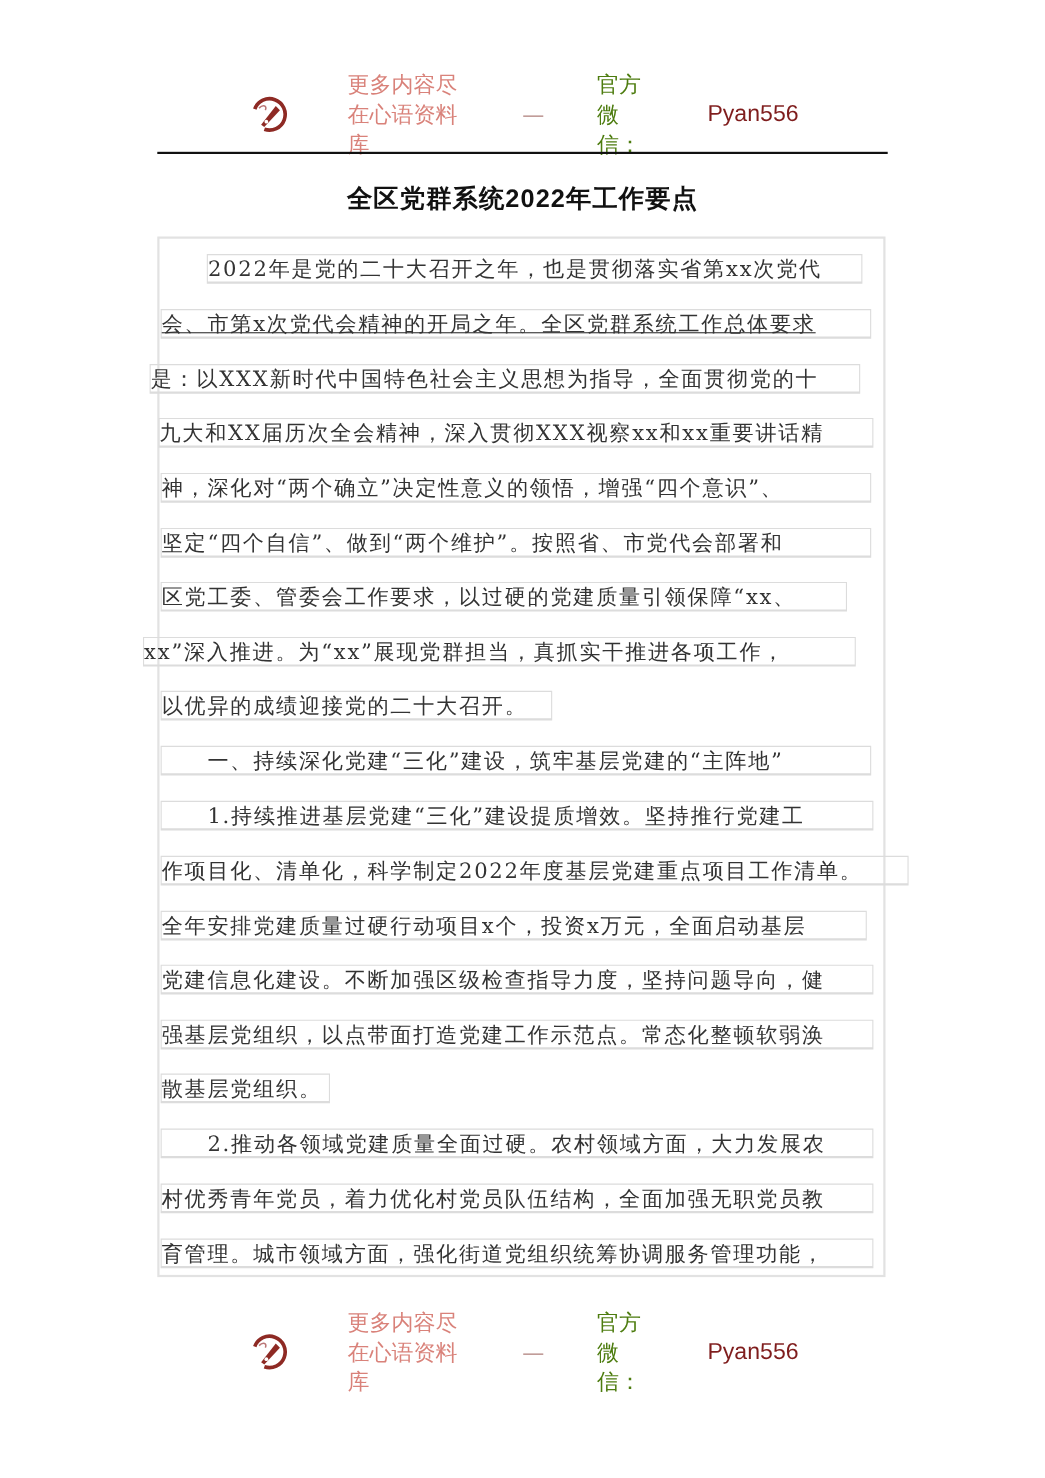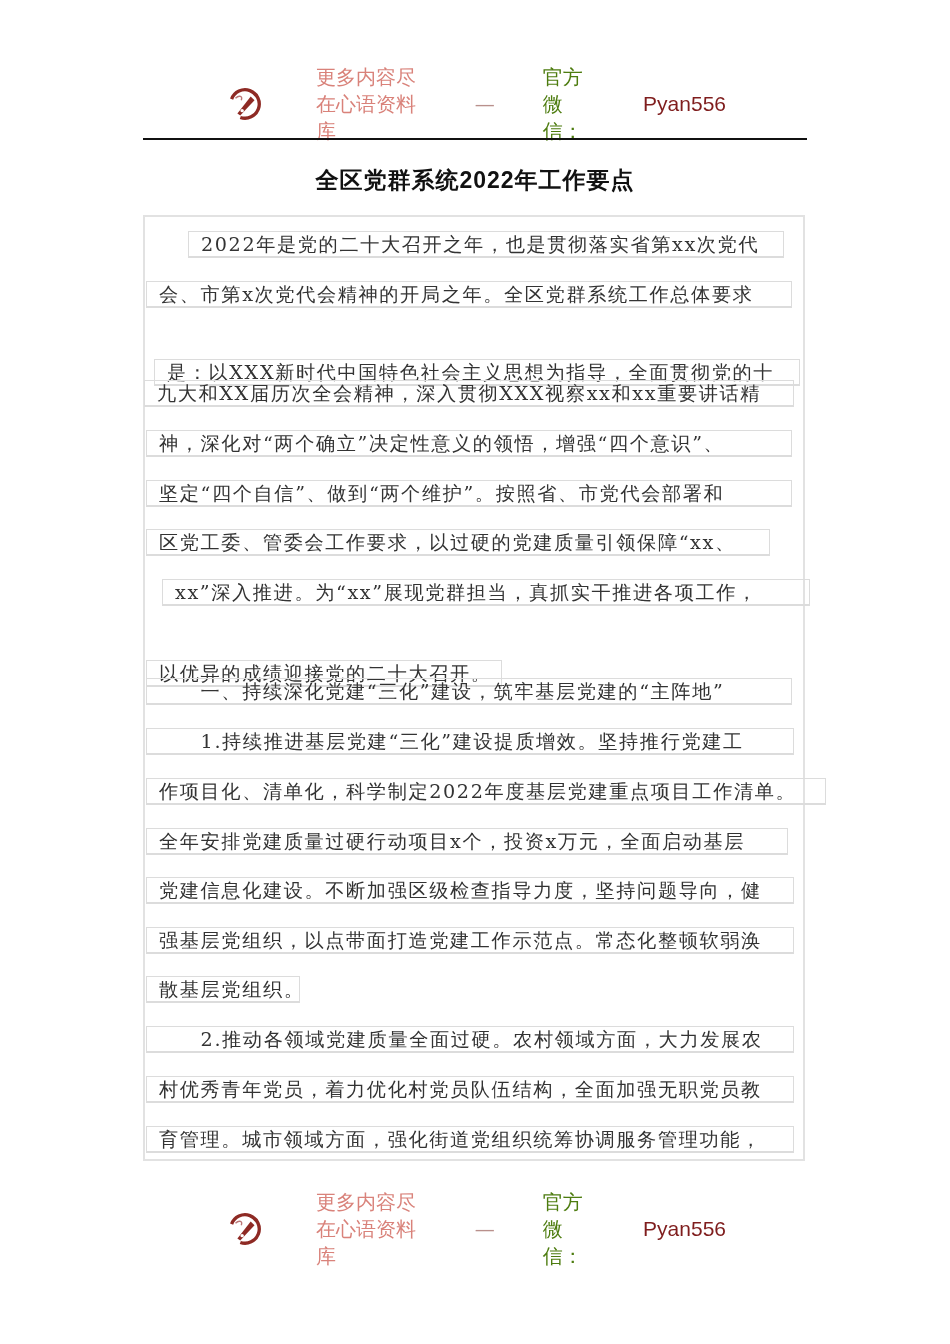--- a/index.html
+++ b/index.html
@@ -17,21 +17,21 @@
   .wm-id { color: #7f1d1d; font-size: 21px; font-family: "Liberation Sans", sans-serif; margin-left: 2px; }
   .rule { position: absolute; left: 143px; top: 138px; width: 664px; height: 2px; background: #111; }
   .title { position: absolute; left: 0; width: 950px; top: 165px; text-align: center;
            font-size: 23px; font-weight: bold; color: #111; letter-spacing: 1px;
            font-family: Liberation Sans, sans-serif; }
   .frame { position: absolute; left: 143px; top: 215px; width: 662px; height: 946px;
            border: 2px solid #e2e2e2; box-sizing: border-box; }
   .line { position: absolute; left: 146px; height: 27px; border: 1px solid #dcdcdc;
           border-bottom-width: 2px; box-sizing: border-box; white-space: nowrap;
           font-size: 19.2px; line-height: 25px; color: #333; letter-spacing: 1.6px;
-          font-family: "DejaVu Serif", serif; overflow: visible; padding-left: 12px; }
+          font-family: "DejaVu Serif", serif; overflow: visible; }
 </style>
 </head>
 <body>
 
 <div class="watermark top">
   <svg class="wm-logo" viewBox="0 0 40 40">
     <circle cx="20" cy="20" r="15" fill="none" stroke="#8e2a24" stroke-width="3.5" stroke-dasharray="70 24" transform="rotate(200 20 20)"></circle>
     <path d="M12 30 L26 12 L30 16 L15 32 Z" fill="#8e2a24"></path>
     <path d="M10 14 C14 10, 18 12, 16 16" fill="none" stroke="#b77" stroke-width="1.5"></path>
     <circle cx="17" cy="27" r="1.8" fill="#fff"></circle>
@@ -43,28 +43,28 @@
 </div>
 
 <div class="rule"></div>
 
 <div class="title">全区党群系统2022年工作要点</div>
 
 <div class="frame"></div>
 
 <div id="lines">
     <div class="line" style="left: 188px; top: 231px; width: 596px;">2022年是党的二十大召开之年，也是贯彻落实省第xx次党代</div>
-    <div class="line" style="left: 146px; top: 281px; width: 646px;">会、市第x次党代会精神的开局之年。全区党群系统工作总体要求</div>
-    <div class="line" style="left: 154px; top: 331px; width: 646px; margin-top: 28px;">是：以XXX新时代中国特色社会主义思想为指导，全面贯彻党的十</div>
+    <div class="line" style="left: 146px; top: 281px; width: 646px; text-decoration: underline;">会、市第x次党代会精神的开局之年。全区党群系统工作总体要求</div>
+    <div class="line" style="left: 136px; top: 331px; width: 646px;">是：以XXX新时代中国特色社会主义思想为指导，全面贯彻党的十</div>
     <div class="line" style="left: 144px; top: 380px; width: 650px;">九大和XX届历次全会精神，深入贯彻XXX视察xx和xx重要讲话精</div>
     <div class="line" style="left: 146px; top: 430px; width: 646px;">神，深化对“两个确立”决定性意义的领悟，增强“四个意识”、</div>
     <div class="line" style="left: 146px; top: 480px; width: 646px;">坚定“四个自信”、做到“两个维护”。按照省、市党代会部署和</div>
     <div class="line" style="left: 146px; top: 529px; width: 624px;">区党工委、管委会工作要求，以过硬的党建质量引领保障“xx、</div>
-    <div class="line" style="left: 162px; top: 579px; width: 648px;">xx”深入推进。为“xx”展现党群担当，真抓实干推进各项工作，</div>
-    <div class="line" style="left: 146px; top: 628px; width: 356px; margin-top: 32px;">以优异的成绩迎接党的二十大召开。</div>
+    <div class="line" style="left: 130px; top: 579px; width: 648px;">xx”深入推进。为“xx”展现党群担当，真抓实干推进各项工作，</div>
+    <div class="line" style="left: 146px; top: 628px; width: 356px;">以优异的成绩迎接党的二十大召开。</div>
     <div class="line" style="left: 146px; top: 678px; width: 646px;">　　一、持续深化党建“三化”建设，筑牢基层党建的“主阵地”</div>
     <div class="line" style="left: 146px; top: 728px; width: 648px;">　　1.持续推进基层党建“三化”建设提质增效。坚持推行党建工</div>
     <div class="line" style="left: 146px; top: 778px; width: 680px;">作项目化、清单化，科学制定2022年度基层党建重点项目工作清单。</div>
     <div class="line" style="left: 146px; top: 828px; width: 642px;">全年安排党建质量过硬行动项目x个，投资x万元，全面启动基层</div>
     <div class="line" style="left: 146px; top: 877px; width: 648px;">党建信息化建设。不断加强区级检查指导力度，坚持问题导向，健</div>
     <div class="line" style="left: 146px; top: 927px; width: 648px;">强基层党组织，以点带面打造党建工作示范点。常态化整顿软弱涣</div>
     <div class="line" style="left: 146px; top: 976px; width: 154px;">散基层党组织。</div>
     <div class="line" style="left: 146px; top: 1026px; width: 648px;">　　2.推动各领域党建质量全面过硬。农村领域方面，大力发展农</div>
     <div class="line" style="left: 146px; top: 1076px; width: 648px;">村优秀青年党员，着力优化村党员队伍结构，全面加强无职党员教</div>
     <div class="line" style="left: 146px; top: 1126px; width: 648px;">育管理。城市领域方面，强化街道党组织统筹协调服务管理功能，</div>

